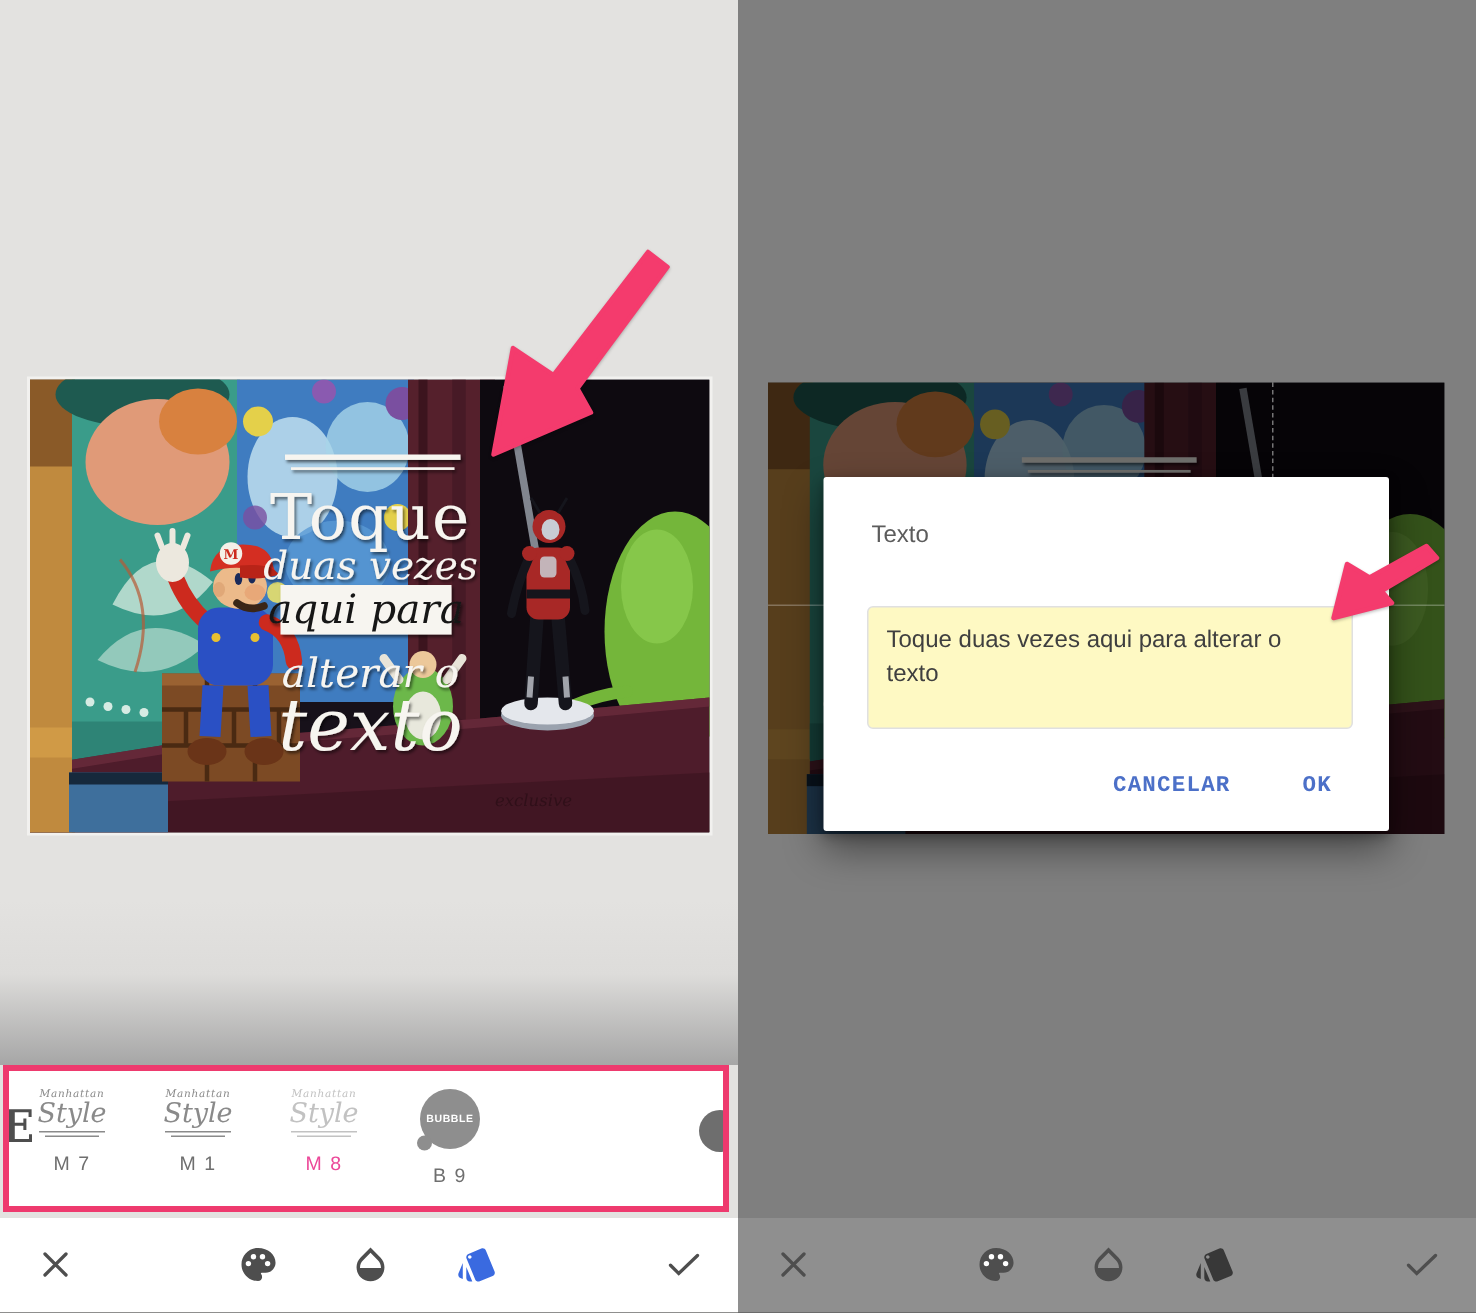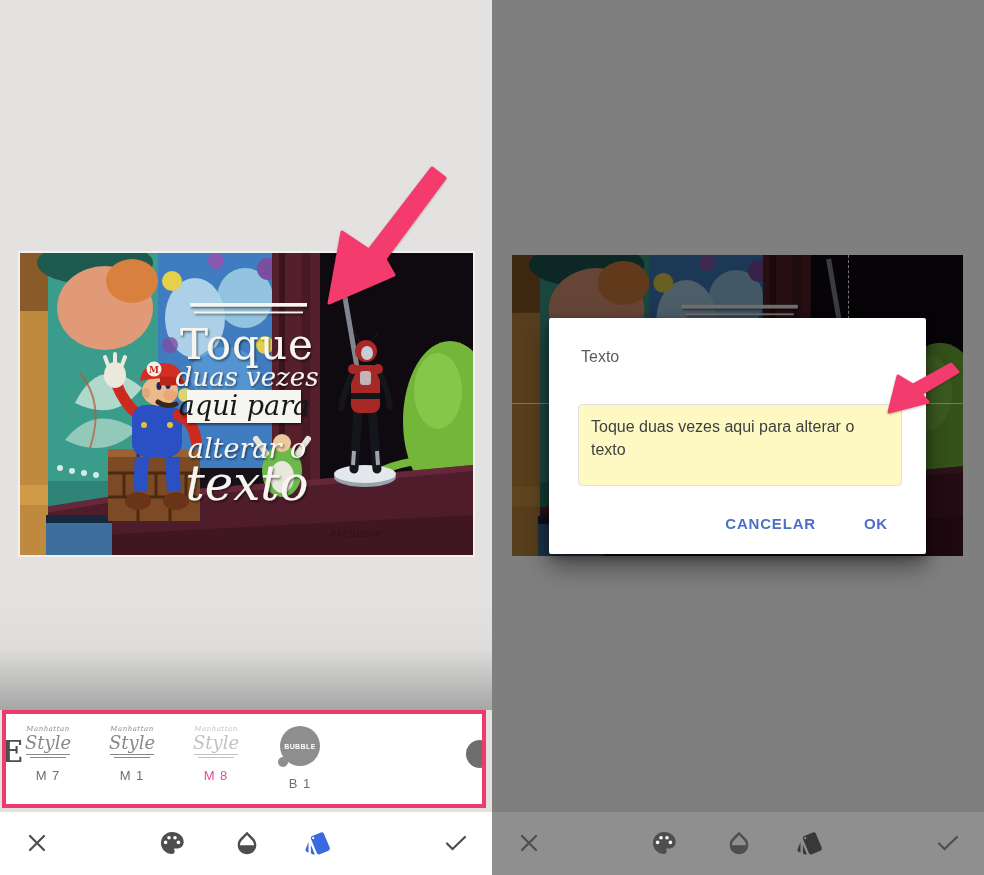--- a/index.html
+++ b/index.html
@@ -67,21 +67,21 @@
   .toolbar-dim .ic-style-on{fill:#383838;}
 
   
   .dialog{position:absolute;left:57px;top:318px;width:377px;height:236px;background:#fff;
           border-radius:2px;box-shadow:0 12px 26px rgba(0,0,0,.45),0 3px 8px rgba(0,0,0,.3);}
   .dialog-title{position:absolute;left:32px;top:30px;font-size:16px;color:#5c5c5c;}
   .dialog-input{position:absolute;left:29px;top:86px;width:324px;height:82px;box-sizing:border-box;
                 border:1px solid #e0e0e0;border-radius:4px;padding:10px 12px;
                 font-size:16px;line-height:1.45;color:#3f3f3f;background:#fef9c3;cursor:text;}
   .dialog-actions{position:absolute;right:36px;bottom:14px;display:flex;gap:44px;}
-  .dlg-btn{background:none;border:none;padding:8px 2px;font-family:Liberation Sans, sans-serif;
+  .dlg-btn{background:none;border:none;padding:8px 2px;font-family:Liberation Mono, monospace;
            font-size:15px;font-weight:bold;letter-spacing:.8px;color:#4c70c8;cursor:pointer;}
 
   
   .arrow{position:absolute;left:0;top:0;width:492px;height:875px;pointer-events:none;
          filter:drop-shadow(0 1px 1px rgba(0,0,0,.25));}
   .arrow polygon{fill:#f43b6d;stroke:#f43b6d;stroke-width:3;stroke-linejoin:round;}
 </style>
 </head>
 <body>
 
@@ -262,21 +262,21 @@
           <span class="u u1"></span>
             <span class="u u2"></span>
         </div>
         <div class="style-label">M 8</div>
       </div>
 
       <div class="style-item">
         <div class="bubble b1">
           <span>BUBBLE</span>
         </div>
-        <div class="style-label">B 1</div>
+        <div class="style-label">B 9</div>
       </div>
 
 
       <div class="partial-right"></div>
     </div>
 
     <div class="toolbar">
       <div class="tbtn tb-close">
         <svg viewBox="0 0 28 28">
             <use href="#icon-close-g"></use>

